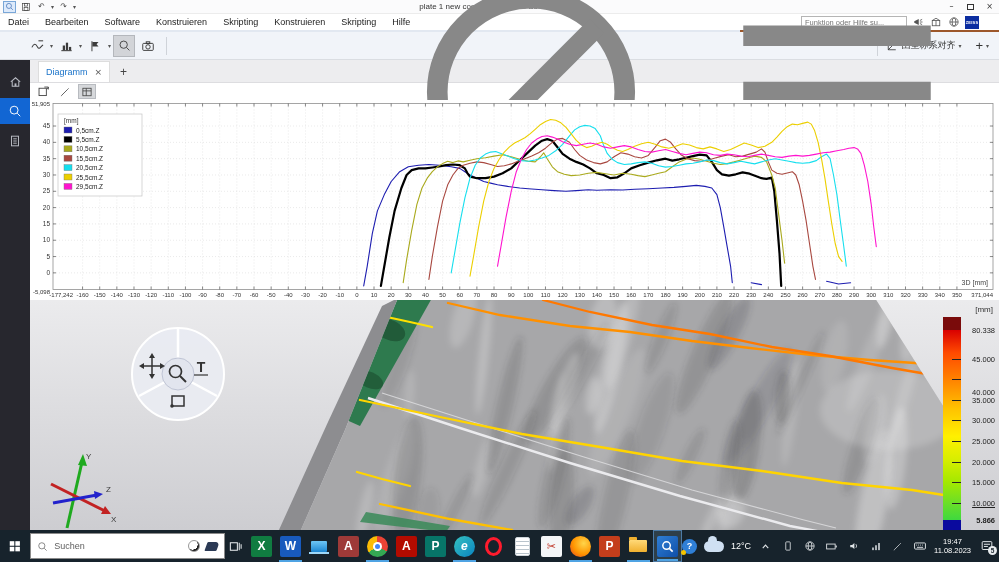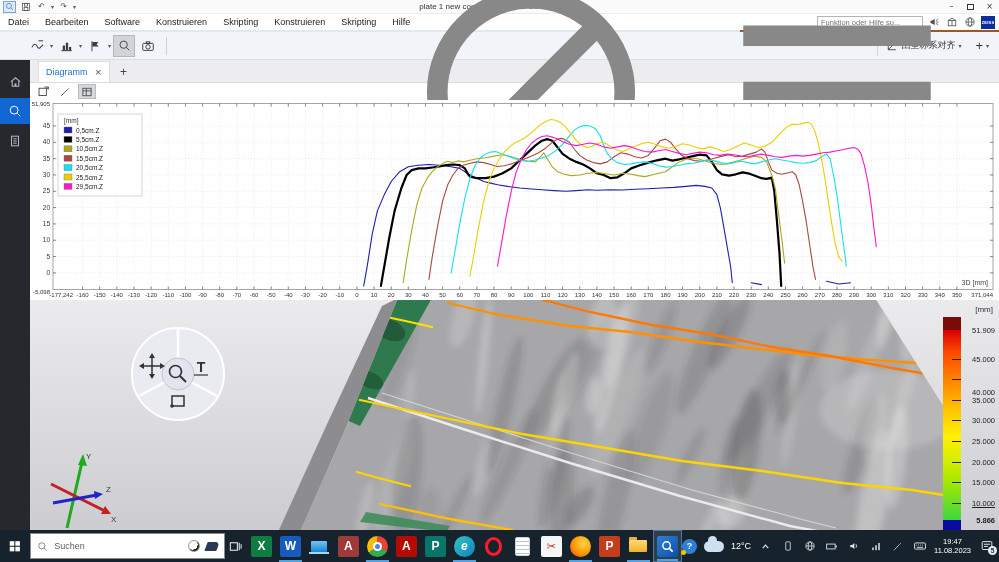--- a/index.html
+++ b/index.html
@@ -15,21 +15,21 @@
   .qbtn.boxed{border:1px solid #7aa7d8;background:#ddeafb;}
   .caret{font-family:"DejaVu Sans",sans-serif;font-size:6px;color:#555;}
   .title-text{position:absolute;left:0;right:0;text-align:center;color:#333;font-size:8px;}
   .winbtns{margin-left:auto;display:flex;z-index:5;}
   .winbtn{width:19px;height:13px;display:flex;align-items:center;justify-content:center;
           font-size:8px;color:#333;font-family:"DejaVu Sans",sans-serif;}
   .maxglyph{width:7px;height:6px;border:1px solid #333;}
   
   .menubar{left:0;top:14px;width:999px;height:16px;background:#fff;display:flex;align-items:center;font-size:9px;}
   .menu-item{padding:0 8px;color:#222;}
-  .menu-right{margin-left:auto;display:flex;align-items:center;gap:4px;padding-right:4px;}
+  .menu-right{margin-left:auto;display:flex;align-items:center;gap:4px;padding-right:20px;}
   .fsearch{width:106px;height:12px;border:1px solid #b5b5b5;font-size:7.5px;color:#888;padding:0 3px;
            font-family:"Liberation Sans",sans-serif;}
   .micon{width:14px;height:13px;color:#555;display:flex;align-items:center;justify-content:center;}
   .zeiss{width:14px;height:13px;background:#0b2da0;color:#fff;font-size:4px;font-weight:bold;
          display:flex;align-items:center;justify-content:center;letter-spacing:.2px;}
   .accent{left:0;top:30px;width:999px;height:2px;background:#e2e8f1;}
   .accent-r{left:740px;top:30px;width:259px;height:2px;background:#9c572b;}
   
   .toolbar2{left:0;top:32px;width:999px;height:28px;background:#f1f4f9;border-bottom:1px solid #dadde2;
             display:flex;align-items:center;}
@@ -721,21 +721,21 @@
         <text x="61" y="44" font-size="8" fill="#3a3a3a" font-family="Liberation Sans,sans-serif">Z</text>
         <text x="66" y="74" font-size="8" fill="#3a3a3a" font-family="Liberation Sans,sans-serif">X</text>
       </svg>
 
     <div class="colorbar-wrap">
       <span class="cb-unit">[mm]</span>
       <div class="cb-top" id="cb-top" style="background: rgb(122, 11, 11);"></div>
       <div class="cb-bar"></div>
       <div class="cb-bottom" id="cb-bottom" style="background: rgb(10, 10, 158);"></div>
       <div id="cb-labels">
-          <span class="cb-label" style="top: 26px;">51.909</span>
+          <span class="cb-label" style="top: 26px;">80.338</span>
           <span class="cb-label" style="top: 54.5105px;">45.000</span>
           <span class="cb-tick" style="top: 58.5105px;"></span>
           <span class="cb-label" style="top: 88px;">40.000</span>
           <span class="cb-tick" style="top: 79.1434px;"></span>
           <span class="cb-label" style="top: 95.7763px;">35.000</span>
           <span class="cb-tick" style="top: 99.7763px;"></span>
           <span class="cb-label" style="top: 116.409px;">30.000</span>
           <span class="cb-tick" style="top: 120.409px;"></span>
           <span class="cb-label" style="top: 137.042px;">25.000</span>
           <span class="cb-tick" style="top: 141.042px;"></span>

